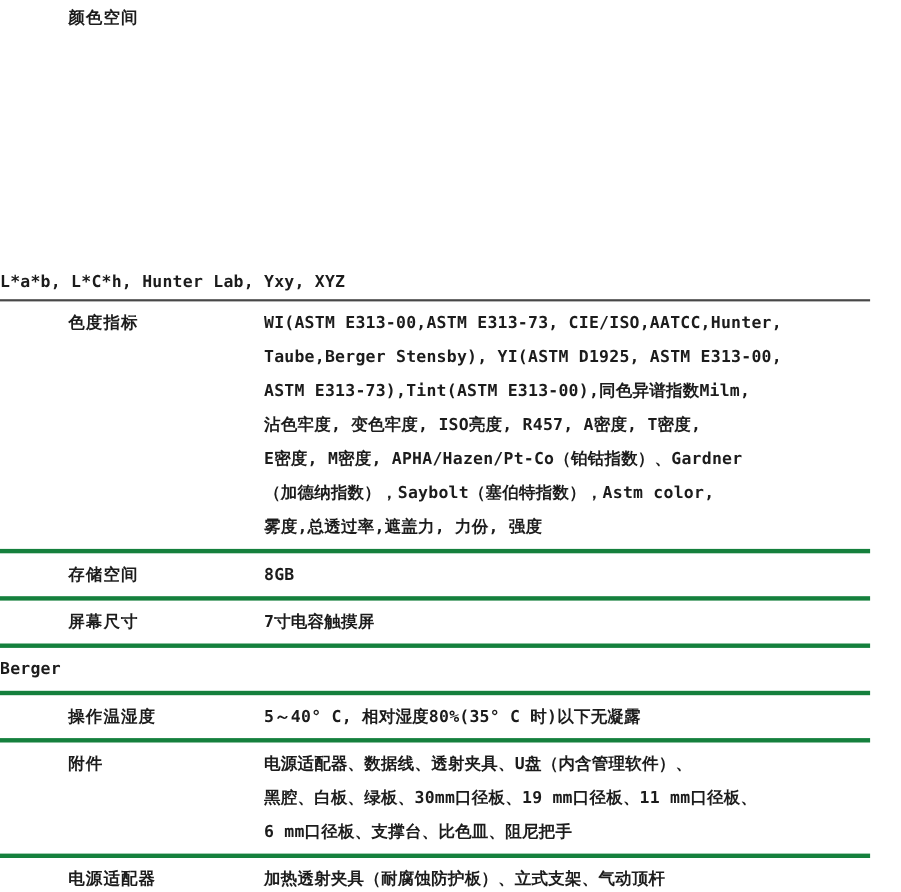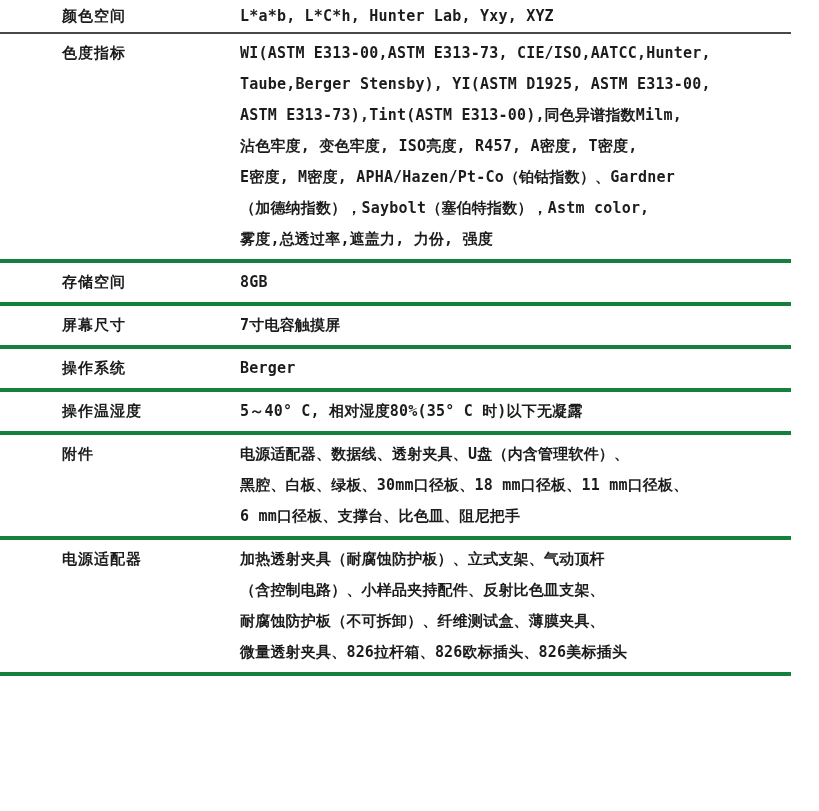--- a/index.html
+++ b/index.html
@@ -24,20 +24,21 @@
     align-items: flex-start;
     padding: 4px 0;
     border-bottom: 4px solid #15803d;
     font-size: 15px;
     line-height: 31px;
   }
   .spec-row.first {
     padding-top: 1px;
     padding-bottom: 0;
     border-bottom: 2px solid #484848;
+    flex-direction: column;
   }
   .spec-label {
     flex: 0 0 240px;
     padding-left: 62px;
     font-weight: bold;
     letter-spacing: 1px;
     white-space: nowrap;
   }
   .spec-value {
     flex: 1 1 auto;
@@ -72,35 +73,34 @@
       <div class="spec-label">存储空间</div>
       <div class="spec-value">8GB</div>
     </div>
 
     <div class="spec-row">
       <div class="spec-label">屏幕尺寸</div>
       <div class="spec-value">7寸电容触摸屏</div>
     </div>
 
     <div class="spec-row">
-      <div class="spec-label">操作系统</div>
       <div class="spec-value">Berger</div>
     </div>
 
 
     <div class="spec-row">
       <div class="spec-label">操作温湿度</div>
       <div class="spec-value">5～40° C, 相对湿度80%(35° C 时)以下无凝露</div>
     </div>
 
 
     <div class="spec-row">
       <div class="spec-label">附件</div>
       <div class="spec-value">电源适配器、数据线、透射夹具、U盘（内含管理软件）、
-黑腔、白板、绿板、30mm口径板、18 mm口径板、11 mm口径板、
+黑腔、白板、绿板、30mm口径板、19 mm口径板、11 mm口径板、
 6 mm口径板、支撑台、比色皿、阻尼把手</div>
     </div>
 
     <div class="spec-row">
       <div class="spec-label">电源适配器</div>
       <div class="spec-value">加热透射夹具（耐腐蚀防护板）、立式支架、气动顶杆
 （含控制电路）、小样品夹持配件、反射比色皿支架、
 耐腐蚀防护板（不可拆卸）、纤维测试盒、薄膜夹具、
 微量透射夹具、826拉杆箱、826欧标插头、826美标插头</div>
     </div>

